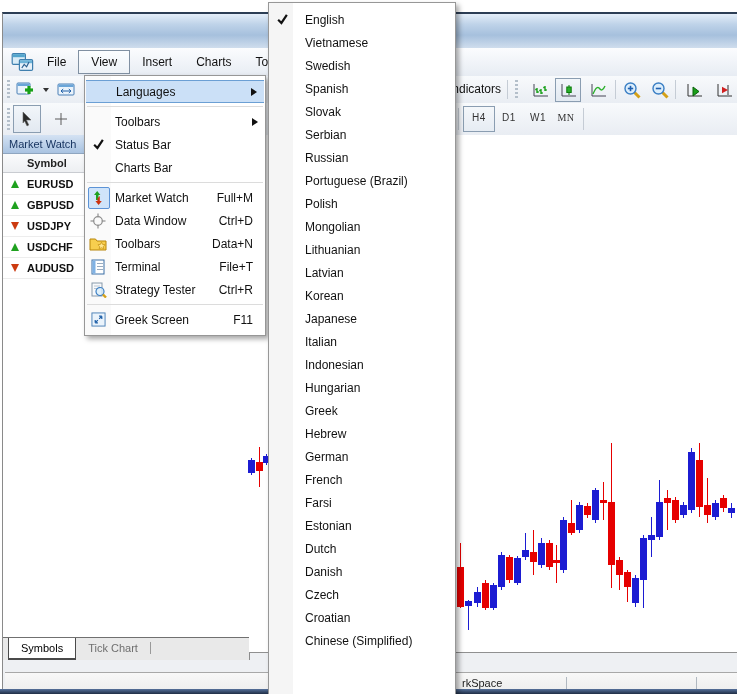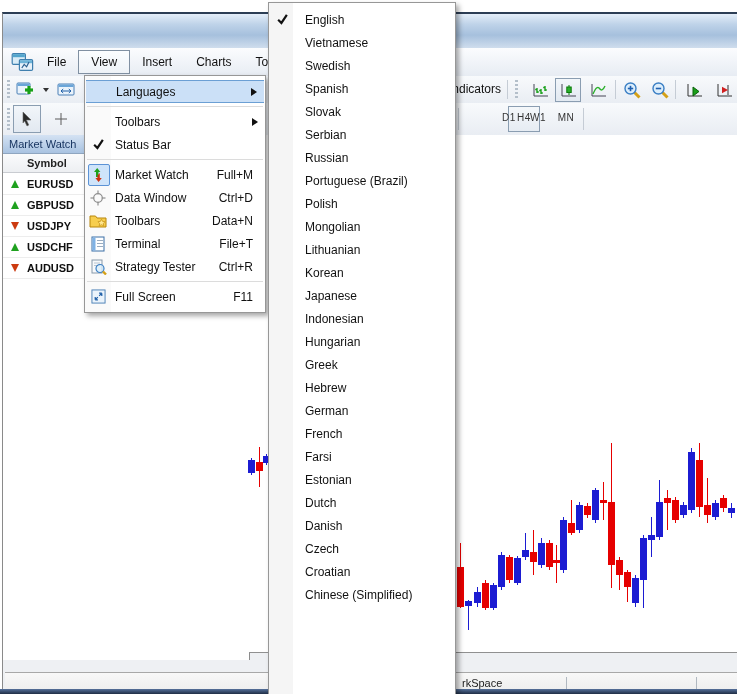--- a/index.html
+++ b/index.html
@@ -227,21 +227,21 @@
           </span>
         </span><span class="tbtn" style="left: 44px; width: 26px;">
           <span class="ic">
             <svg width="16" height="16" viewBox="0 0 16 16" stroke="#5a5a5a">
               <line x1="8" y1="2" x2="8" y2="14"></line>
               <line x1="2" y1="8" x2="14" y2="8"></line>
             </svg>
           </span>
         </span></span>
     <span class="tsep" style="left:455px;top:5px;bottom:5px;"></span>
-    <span id="tf-group"><span class="tf-btn selected" style="left: 460px; width: 30px; margin-left: 45px;">H4</span><span class="tf-btn" style="left: 494px; width: 24px;">D1</span><span class="tf-btn" style="left: 522px; width: 26px;">W1</span><span class="tf-btn" style="left: 550px; width: 26px;">MN</span></span>
+    <span id="tf-group"><span class="tf-btn selected" style="left: 460px; width: 30px;">H4</span><span class="tf-btn" style="left: 494px; width: 24px;">D1</span><span class="tf-btn" style="left: 522px; width: 26px;">W1</span><span class="tf-btn" style="left: 550px; width: 26px; font-family: Liberation Serif, serif;">MN</span></span>
     <span class="tsep" style="left:580px;top:5px;bottom:5px;"></span>
   </div>
 
   <div id="main">
     <div id="mwatch">
       <div id="mw-header">Market Watch</div>
       <div id="mw-colhead">Symbol</div>
       <div id="mw-rows">
           <div class="mw-row" style="top: 38px;">
             <span class="arr up"></span>
@@ -256,20 +256,25 @@
             <span>USDJPY</span>
           </div>
           <div class="mw-row" style="top: 101px;">
             <span class="arr up"></span>
             <span>USDCHF</span>
           </div>
           <div class="mw-row" style="top: 122px;">
             <span class="arr dn"></span>
             <span>AUDUSD</span>
           </div>
+        </div>
+      <div id="mw-tabs">
+          <div class="mw-tab active">Symbols</div>
+          <div class="mw-tab">Tick Chart</div>
+          <div class="tab-div"></div>
         </div>
     </div>
     <div id="chartarea"></div>
   </div>
 
   <div id="statusbar">
     <span id="status-text">rkSpace</span>
   <span class="st-div" style="left: 561px;"></span>
       <span class="st-div" style="left: 691px;"></span>
     </div>
@@ -365,20 +370,23 @@
     <div class="mrow">
       <span class="lbl">Toolbars</span>
       <span class="sub-arrow"></span>
     </div>
     <div class="mrow">
       <span class="chk"><svg width="13" height="13" viewBox="0 0 12 12">
           <path d="M2 6.2l3 3 5-7.5" stroke="#111" stroke-width="2" fill="none"></path>
         </svg></span>
       <span class="lbl">Status Bar</span>
     </div>
+    <div class="mrow">
+      <span class="lbl">Charts Bar</span>
+    </div>
     <div class="msep"></div>
     <div class="mrow">
       <span class="gutter-ic boxed">
         <svg width="16" height="16" viewBox="0 0 16 16">
           <path d="M5 10V5H3l3.2-4L9.4 5H7.5v5z" fill="#1fa11f"></path>
           <path d="M8.8 6v5h2l-3.2 4-3.2-4h2V8.5z" fill="#cc3310"></path>
         </svg>
       </span>
       <span class="lbl">Market Watch</span>
       <span class="sc">Full+M</span>
@@ -439,21 +447,21 @@
     <div class="msep"></div>
     <div class="mrow">
       <span class="gutter-ic">
         <svg width="15" height="15" viewBox="0 0 16 16">
           <rect x="1" y="1" width="14" height="14" fill="#eaf3fb" stroke="#4a7fb5"></rect>
           <g stroke="#2060a8" stroke-width="1.3" fill="none">
             <path d="M4.5 11.5l2.8-2.8M4.5 11.5V8.6M4.5 11.5h2.9M11.5 4.5L8.7 7.3M11.5 4.5v2.9M11.5 4.5H8.6"></path>
           </g>
         </svg>
       </span>
-      <span class="lbl">Full Screen</span>
+      <span class="lbl">Greek Screen</span>
       <span class="sc">F11</span>
     </div>
   </div>
 <div id="lang-menu" class="menu">
     <div class="mrow">
       <span class="chk"><svg width="13" height="13" viewBox="0 0 12 12">
           <path d="M2 6.2l3 3 5-7.5" stroke="#111" stroke-width="2" fill="none"></path>
         </svg></span>
       <span class="lbl">English</span>
     </div>
@@ -481,26 +489,32 @@
     <div class="mrow">
       <span class="lbl">Polish</span>
     </div>
     <div class="mrow">
       <span class="lbl">Mongolian</span>
     </div>
     <div class="mrow">
       <span class="lbl">Lithuanian</span>
     </div>
     <div class="mrow">
+      <span class="lbl">Latvian</span>
+    </div>
+    <div class="mrow">
       <span class="lbl">Korean</span>
     </div>
     <div class="mrow">
       <span class="lbl">Japanese</span>
     </div>
     <div class="mrow">
+      <span class="lbl">Italian</span>
+    </div>
+    <div class="mrow">
       <span class="lbl">Indonesian</span>
     </div>
     <div class="mrow">
       <span class="lbl">Hungarian</span>
     </div>
     <div class="mrow">
       <span class="lbl">Greek</span>
     </div>
     <div class="mrow">
       <span class="lbl">Hebrew</span>

